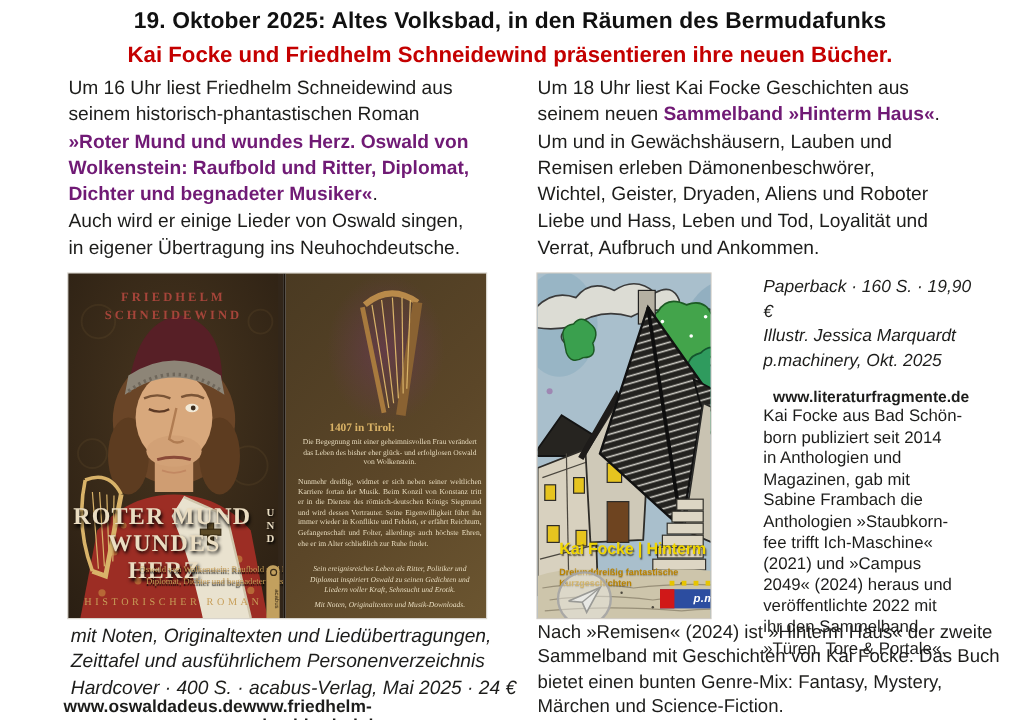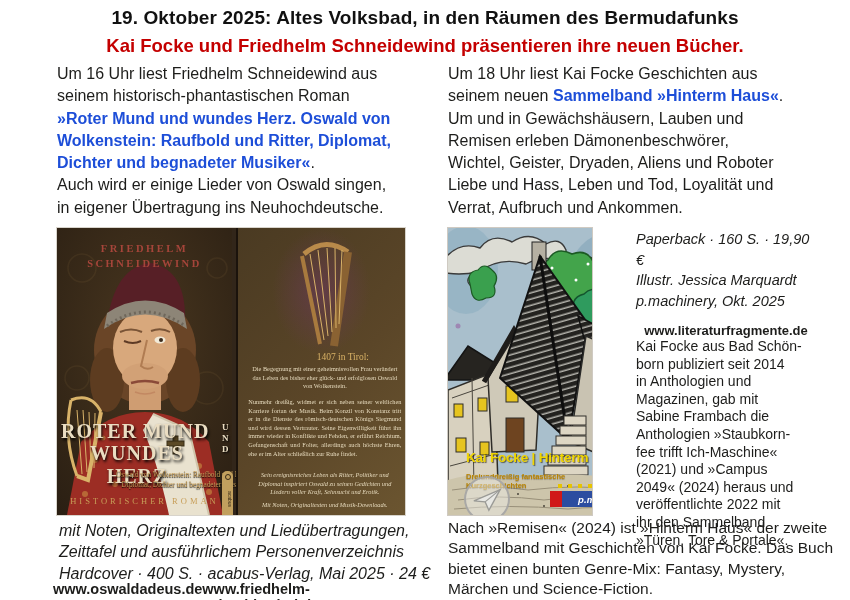--- a/index.html
+++ b/index.html
@@ -12,21 +12,21 @@
 
   
   .hdr1 { position:absolute; top:7px; left:0; width:850px; text-align:center;
           font-size:19px; font-weight:bold; color:#111; letter-spacing:.1px; }
   .hdr2 { position:absolute; top:35px; left:0; width:850px; text-align:center;
           font-size:18.5px; font-weight:bold; color:#c40000; }
 
   
   .intro { position:absolute; top:63px; width:380px; font-size:16px; line-height:22.3px; }
   .intro.l { left:57px; } .intro.r { left:448px; }
-  .red { color:#1d4ed8; font-weight:bold; }
+  .red { color:#701a75; font-weight:bold; }
 
   
   .spread { position:absolute; left:57px; top:228px; width:348px; height:287px; display:flex;
             box-shadow:0 0 0 1px #d8d4cc; }
   .front { position:relative; width:184px; height:287px; overflow:hidden; background:#32261a; }
   .front svg, .kcover svg { position:absolute; inset:0; }
   .fc-author { position:absolute; top:13px; left:0; width:175px; text-align:center;
                font-family:"Liberation Serif", serif; font-weight:bold; font-size:10.5px;
                letter-spacing:2.5px; line-height:15px; color:#a6453a; }
   .fc-t1 { position:absolute; top:192px; left:4px; width:160px; text-align:left;
@@ -51,22 +51,22 @@
                  border-radius:50%; border:1px solid #3a2c18; }
   .fc-logo-txt { position:absolute; top:12px; left:0; width:11px; height:32px;
                  writing-mode:vertical-rl; font-size:5px; color:#3a2c18; text-align:center; }
 
   .back { position:relative; width:173px; height:287px; overflow:hidden;
           border-left:2px solid #1b130c;
           background:
             radial-gradient(ellipse 70px 90px at 50% 22%, rgba(110,56,96,.55), rgba(110,56,96,0) 70%),
             linear-gradient(135deg,#4a3a22 0%,#5b4628 55%,#6b5530 100%); }
   .bc-harp { position:absolute; left:52px; top:8px; }
-  .bc-head { position:absolute; top:124px; left:0; width:173px; text-align:center;
-             font-family:"Liberation Serif", serif; font-weight:normal; font-size:9.5px;
+  .bc-head { position:absolute; top:124px; left:0; width:173px; 
+             font-family:"Liberation Serif", serif; font-weight:bold; font-size:9.5px;
              color:#d9b266;padding-left:36px; }
   .bc-p { position:absolute; left:10px; width:153px; font-family:"Liberation Serif", serif;
           font-size:6.3px; line-height:8.6px; color:#e8dcbf; text-align:justify; }
   .bc-p1 { top:137px; text-align:center; }
   .bc-p2 { top:170px; }
   .bc-p3 { top:243px; font-style:italic; text-align:center; }
   .bc-p4 { top:273px; font-style:italic; text-align:center; }
 
   
   .det-left { position:absolute; left:59px; top:520px; width:390px;

